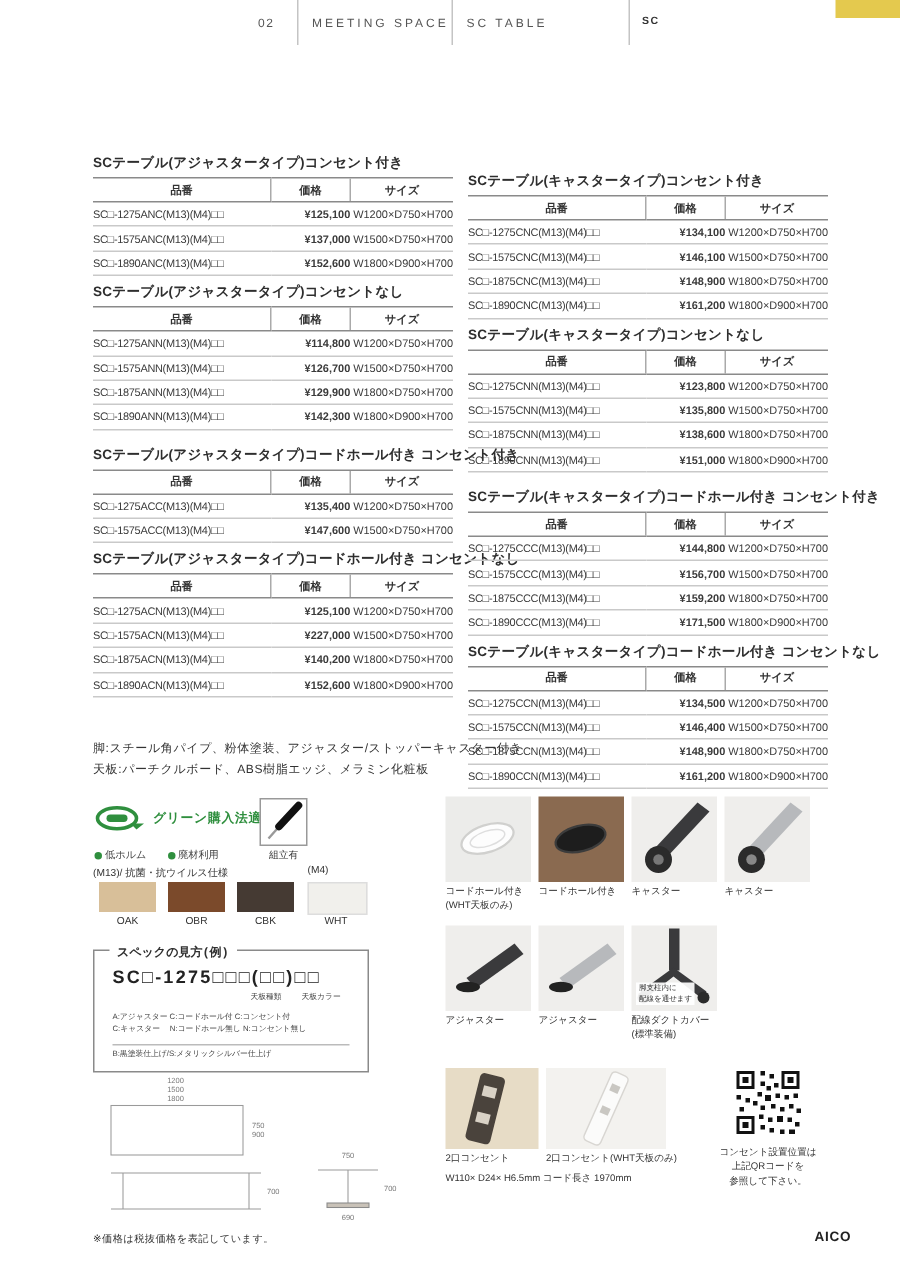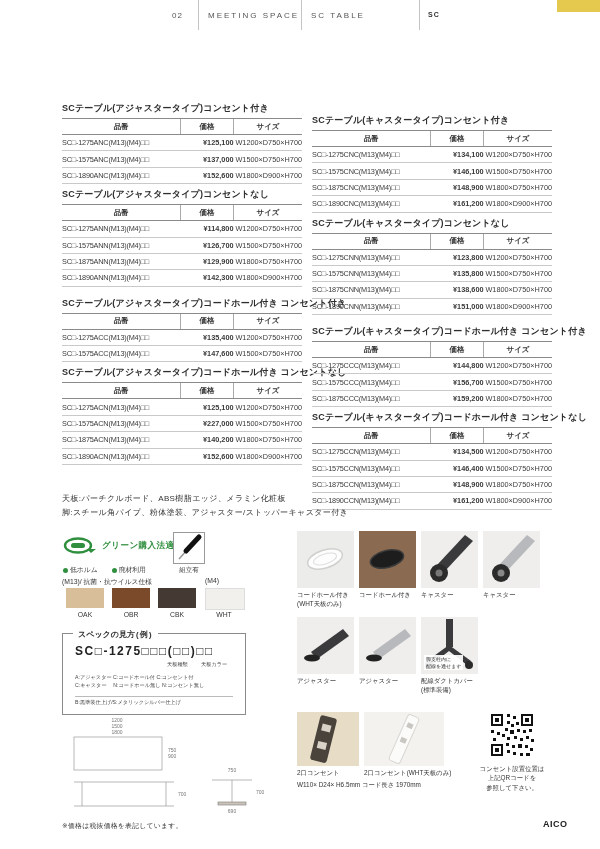--- a/index.html
+++ b/index.html
@@ -296,20 +296,25 @@
             <tr>
               <td class="td-part">SC□-1575CCC(M13)(M4)□□</td>
               <td class="td-price">¥156,700</td>
               <td class="td-size">W1500×D750×H700</td>
             </tr>
             <tr>
               <td class="td-part">SC□-1875CCC(M13)(M4)□□</td>
               <td class="td-price">¥159,200</td>
               <td class="td-size">W1800×D750×H700</td>
             </tr>
+            <tr>
+              <td class="td-part">SC□-1890CCC(M13)(M4)□□</td>
+              <td class="td-price">¥171,500</td>
+              <td class="td-size">W1800×D900×H700</td>
+            </tr>
           </tbody>
       </table>
     </div>
 
     <div class="tbl-block">
       <div class="tbl-title">SCテーブル(キャスタータイプ)コードホール付き コンセントなし</div>
       <table class="price-table">
         <thead>
           <tr>
             <th class="td-part">品番</th>
@@ -337,22 +342,22 @@
               <td class="td-part">SC□-1890CCN(M13)(M4)□□</td>
               <td class="td-price">¥161,200</td>
               <td class="td-size">W1800×D900×H700</td>
             </tr>
           </tbody>
       </table>
     </div>
   </div>
 
   <div class="notes">
+    <div>脚:スチール角パイプ、粉体塗装、アジャスター/ストッパーキャスター付き</div>
     <div>天板:パーチクルボード、ABS樹脂エッジ、メラミン化粧板</div>
-    <div>脚:スチール角パイプ、粉体塗装、アジャスター/ストッパーキャスター付き</div>
   </div>
 
   <div class="green-badge">
     <svg width="34" height="17" viewBox="0 0 34 17">
       <ellipse cx="15" cy="8.5" rx="13" ry="7" fill="none" stroke="#2f8f3e" stroke-width="2.4"></ellipse>
       <path d="M24 12 L33 12 L28 16 Z" fill="#2f8f3e"></path>
       <rect x="8" y="6" width="14" height="5" rx="2.5" fill="#2f8f3e"></rect>
     </svg>
     <span class="green-label">グリーン購入法適合</span>
   </div>

